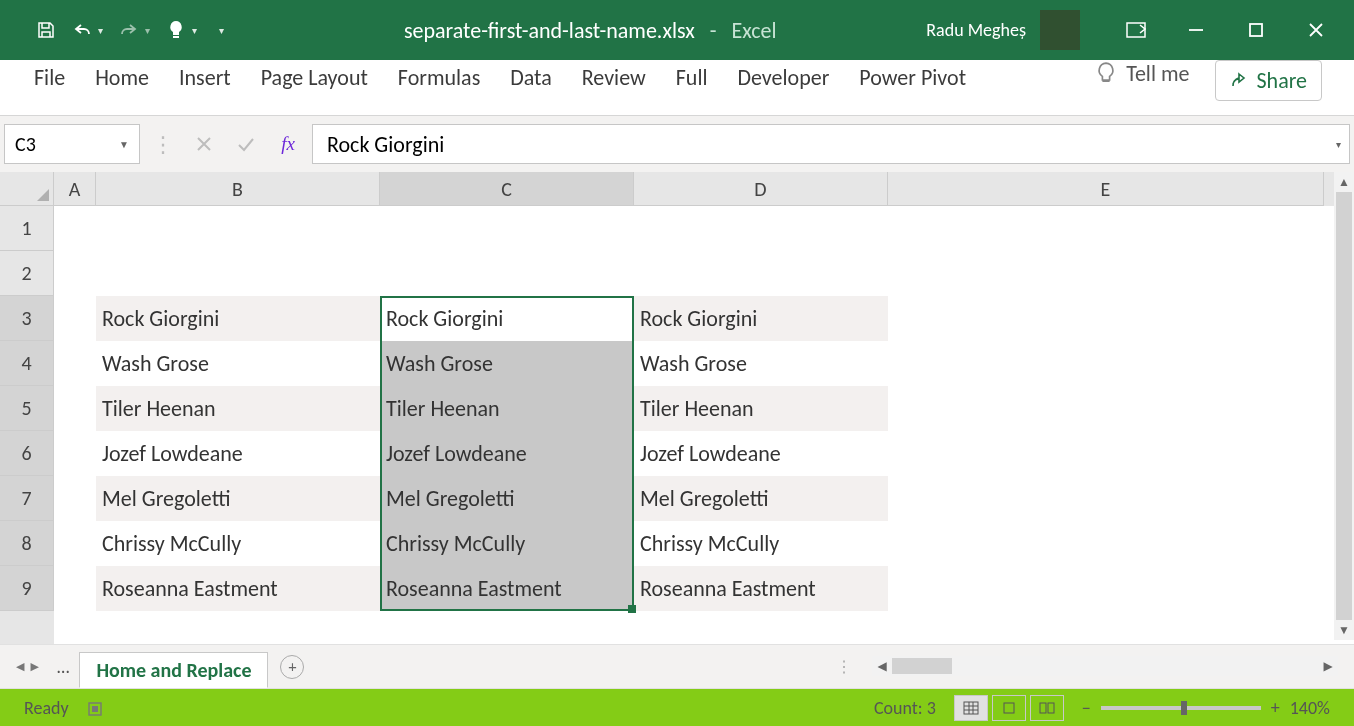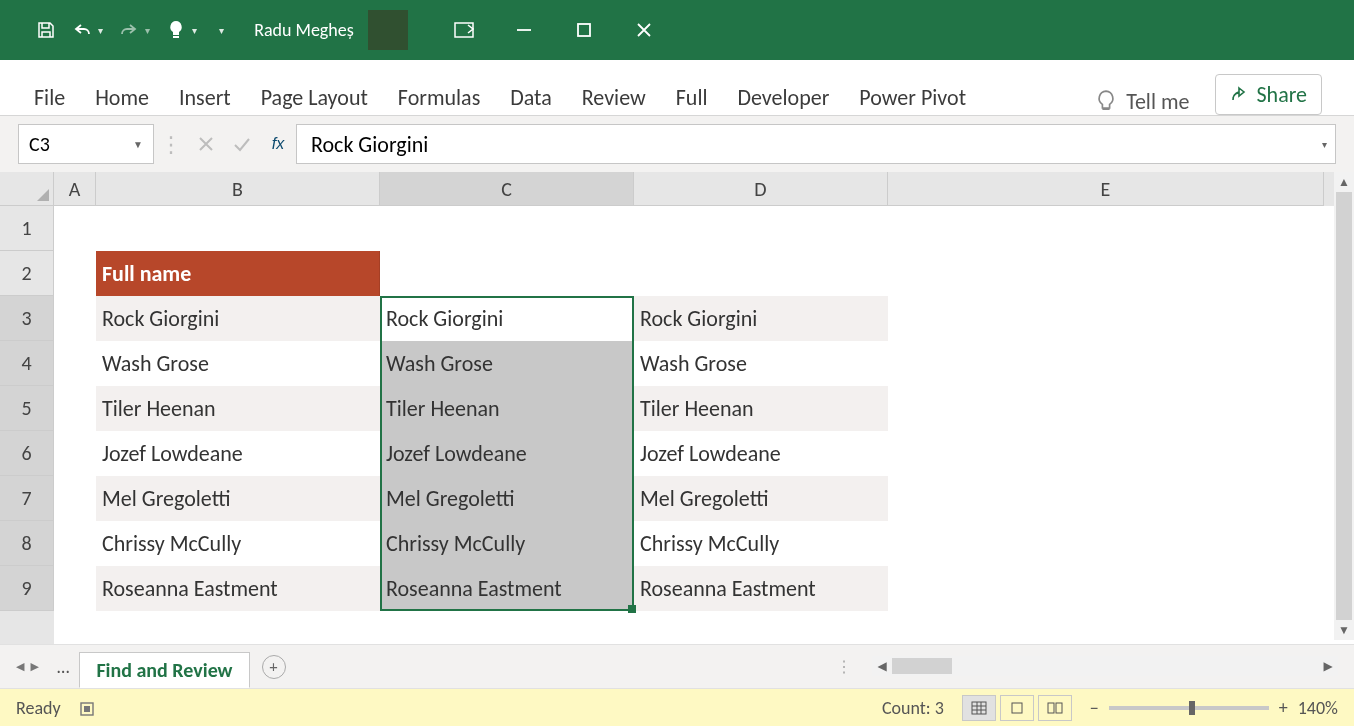--- a/index.html
+++ b/index.html
@@ -7,31 +7,31 @@
 .titlebar { height: 60px; background: #217346; display: flex; align-items: center; color: #fff; position: relative; }
 .qat { display: flex; align-items: center; gap: 16px; padding: 0 30px 0 36px; }
 .qat .ic, .winbtns .ic { width: 20px; height: 20px; display:flex; align-items:center; justify-content:center; }
 .qat .caret { font-size: 10px; opacity: .85; margin-left: -10px; }
 .title-center { flex: 1; text-align: center; font-size: 22px; white-space: nowrap; }
 .title-center .app { color: #c7e3d4; }
 .userblock { display: flex; align-items: center; gap: 14px; padding-right: 8px; }
 .username { font-size: 18px; }
 .avatar { width: 40px; height: 40px; background: #305030; }
 .winbtns { display: flex; align-items: center; gap: 40px; padding: 0 28px 0 38px; }
-.ribbon { height: 56px; background: #fff; border-bottom: 1px solid #d6d6d6; display: flex; align-items: flex-end; padding: 0 32px; gap: 26px; font-size: 22px; color: #3b3b3b;}
+.ribbon { height: 56px; background: #fff; border-bottom: 1px solid #d6d6d6; display: flex; align-items: flex-start; padding: 0 32px; gap: 26px; font-size: 22px; color: #3b3b3b;}
 .ribbon .tab { padding: 4px 2px; cursor: default; white-space: nowrap; }
 .ribbon .spacer { margin-left: auto; }
 .tellme-ic { display: inline-flex; align-items:center; gap:10px; color:#555;}
 .share { border: 1px solid #c8c8c8; padding: 6px 14px; border-radius: 4px; color:#217346; display: inline-flex; align-items: center; gap: 8px;}
-.fbar { height: 56px; background: #f3f2f1; display: flex; align-items: center; padding: 6px 18px; gap: 0;}
+.fbar { height: 56px; background: #f3f2f1; display: flex; align-items: center; padding: 6px 4px; gap: 6px;}
 .namebox { width: 136px; height: 40px; background: #fff; border: 1px solid #c6c6c6; display: flex; align-items:center; justify-content:space-between; padding: 0 10px; font-size: 20px;}
 .namebox .dd { font-size: 10px; color:#666;}
 .fx-dots { color:#bdbdbd; font-size: 22px; padding: 0 6px;}
 .fx-cancel, .fx-enter, .fx-fx { width: 36px; height: 36px; display:flex; align-items:center; justify-content:center; color:#bdbdbd;}
-.fx-fx { font-style: italic; font-family: Liberation Sans, sans-serif; font-size: 16px; color:#0c4a6e;}
+.fx-fx { font-style: italic; font-family: Liberation Serif, serif; font-size: 19px; color:#6d28d9;}
 .formula { flex:1; height:40px; background:#fff; border:1px solid #c6c6c6; display:flex; align-items:center; padding:0 14px; font-size:22px; position: relative;}
 .formula .dd { position:absolute; right:8px; font-size:10px; color:#666;}
 .gridwrap { position: relative; height: 472px; background:#e6e6e6; display:flex;}
 .rowhdrs { width: 54px; background:#e6e6e6; }
 .corner { height:34px; border-right:1px solid #ccc; border-bottom:1px solid #ccc; background:#e6e6e6; position:relative;}
 .corner::after{content:""; position:absolute; right:4px; bottom:4px; border-right:12px solid #b0b0b0; border-top:12px solid transparent;}
 .rowhdr { height:45px; border-right:1px solid #ccc; border-bottom:1px solid #ccc; display:flex; align-items:center; justify-content:center; font-size:20px; color:#444; background:#e6e6e6;}
 .rowhdr.hl { background:#d4d4d4; }
 .gridmain { flex:1; overflow:hidden; position:relative;}
 .colhdrs { height:34px; display:flex;}
@@ -60,21 +60,21 @@
 .dots3{ padding:0 10px; color:#555; font-size:18px;}
 .wtab { height:36px; padding: 0 16px; display:flex; align-items:center; font-size:20px; border:1px solid transparent; position:relative; margin-bottom:-6px;}
 .wtab.active { background:#fff; border:1px solid #c8c8c8; border-bottom-color:#fff; color:#217346; font-weight:bold;}
 .wtab.inactive { color:#444;}
 .plusc { width:24px; height:24px; border:1px solid #aaa; border-radius:50%; display:flex; align-items:center; justify-content:center; margin-left:12px; color:#666; font-size:16px;}
 .tabbar .rdots{ position:absolute; left:836px; color:#aaa;}
 .hscroll{ position:absolute; left:872px; right:16px; height:20px; bottom:12px; background:#f2f2f2; display:flex;}
 .hscroll .lb, .hscroll .rb { width:20px; display:flex; align-items:center; justify-content:center; font-size:12px; color:#666;}
 .hscroll .tr{ flex:1; position:relative;}
 .hscroll .th{ position:absolute; left:0; top:2px; bottom:2px; width:60px; background:#d2d2d2;}
-.statusbar{ height:38px; background:#fef9c3; border-top:1px solid #e1e1e1; display:flex; align-items:center; padding:0 16px; font-size:18px; color:#555;}
+.statusbar{ height:38px; background:#84cc16; border-top:1px solid #e1e1e1; display:flex; align-items:center; padding:0 24px; font-size:18px; color:#555;}
 .statusbar .ready{ margin-right: 18px;}
 .statusbar .spacer{flex:1;}
 .viewbtns{display:flex; gap:4px; margin: 0 18px;}
 .viewbtn{width:34px; height:26px; border:1px solid #c8c8c8; display:flex; align-items:center; justify-content:center;}
 .viewbtn.active{background:#e1e1e1;}
 .zoom{display:flex; align-items:center; gap:10px;}
 .zline{ width:160px; height:4px; background:#c8c8c8; position:relative;}
 .zline .knob{position:absolute; left:50%; top:-5px; width:6px; height:14px; background:#666;}
 svg { display: block; }
 </style>
@@ -100,20 +100,25 @@
         </svg>
       </span>
     <span class="caret" style="opacity:.55">▾</span>
     <span class="ic">
         <svg width="16" height="20" viewBox="0 0 16 20">
           <path fill="#fff" d="M8 1a6 6 0 0 0-3 11v3h6v-3A6 6 0 0 0 8 1z M5 16h6v2H5z"></path>
         </svg>
       </span>
     <span class="caret">▾</span>
     <span class="caret" style="margin-left:6px">▾</span>
+  </div>
+  <div class="title-center">
+    <span>separate-first-and-last-name.xlsx</span>
+    <span>&nbsp;&nbsp;</span><span class="app">-</span><span>&nbsp;&nbsp;</span>
+    <span class="app">Excel</span>
   </div>
   <div class="userblock">
     <span class="username">Radu Megheș</span>
     <div class="avatar"></div>
   </div>
   <div class="winbtns">
     <span class="ic">
         <svg width="20" height="16" viewBox="0 0 20 16">
           <rect x="1" y="1" width="18" height="14" fill="none" stroke="#fff" stroke-width="1.5"></rect>
           <path d="M14 3l5 4-5 4" fill="none" stroke="#fff" stroke-width="1.5"></path>
@@ -203,21 +208,20 @@
     <div class="colhdrs">
       <div class="colhdr colA">A</div>
       <div class="colhdr colB">B</div>
       <div class="colhdr hl colC">C</div>
       <div class="colhdr colD">D</div>
       <div class="colhdr colE">E</div>
     </div>
     <div class="cells">
       <div class="datatable">
         <div class="dthdr">
-          <div class="dth dth1">Full name</div>
         </div>
         <div class="dtrow alt active">
           <div class="cell colB-cell">Rock Giorgini</div>
           <div class="cell colC-cell">Rock Giorgini</div>
           <div class="cell colD-cell">Rock Giorgini</div>
         </div>
         <div class="dtrow">
           <div class="cell colB-cell">Wash Grose</div>
           <div class="cell colC-cell">Wash Grose</div>
           <div class="cell colD-cell">Wash Grose</div>
@@ -261,21 +265,21 @@
     <div class="down">▼</div>
   </div>
 </div>
 
 <div class="tabbar">
   <div class="tabnav">
     <span class="tri">◀</span>
     <span class="tri">▶</span>
   </div>
   <span class="dots3">…</span>
-  <div class="wtab active">Find and Review</div>
+  <div class="wtab active">Home and Replace</div>
   <div class="plusc">+</div>
   <span class="rdots">⋮</span>
   <div class="hscroll">
     <div class="lb">◀</div>
     <div class="tr">
         <div class="th"></div>
       </div>
     <div class="rb">▶</div>
   </div>
 </div>

